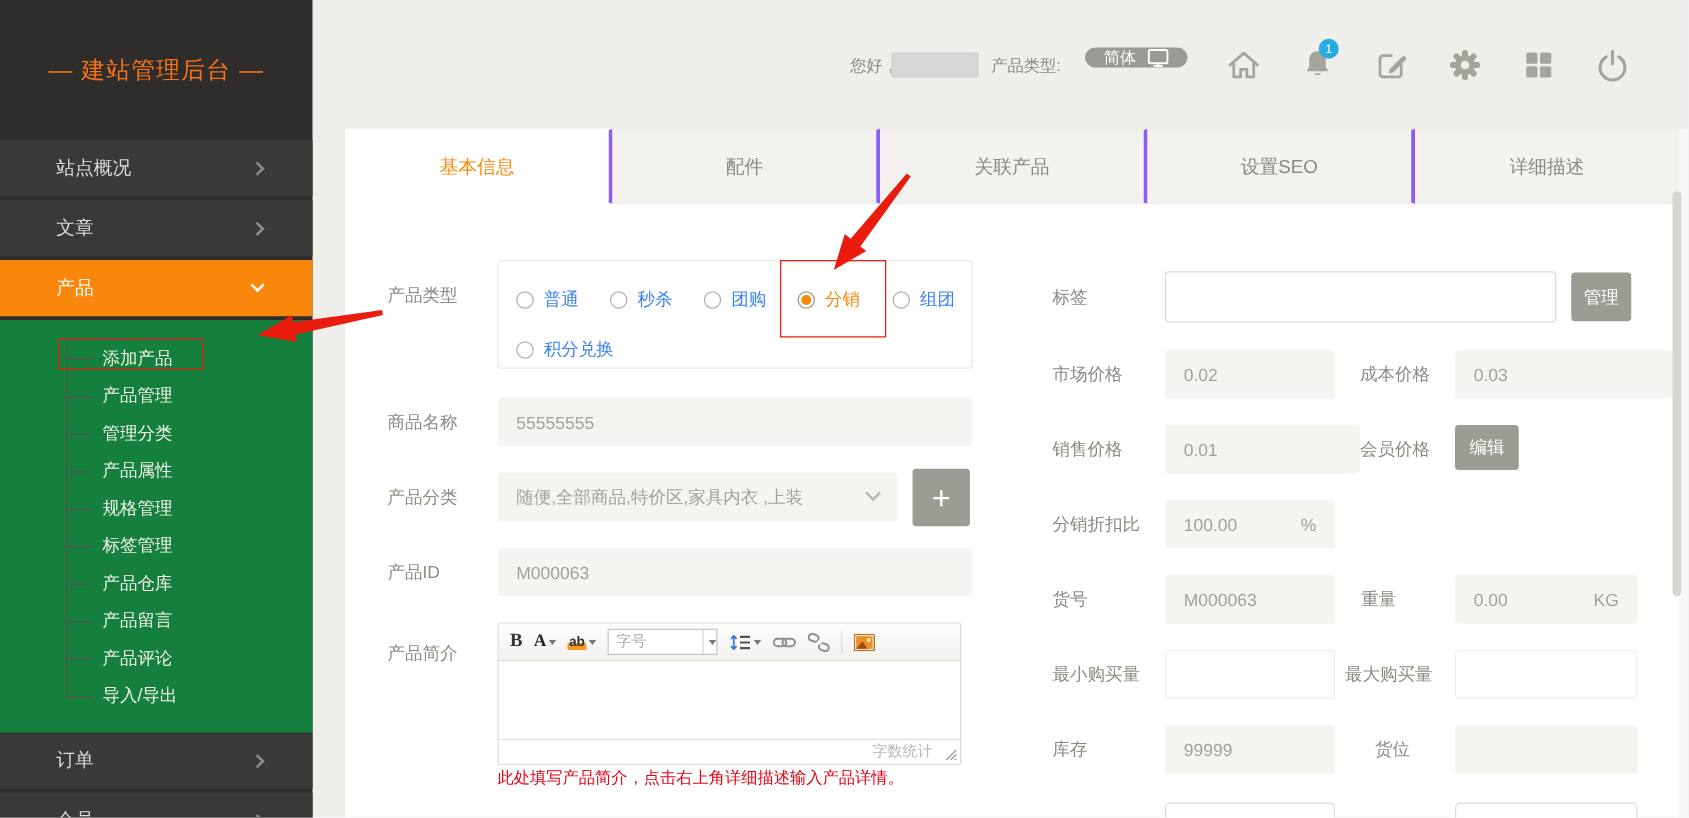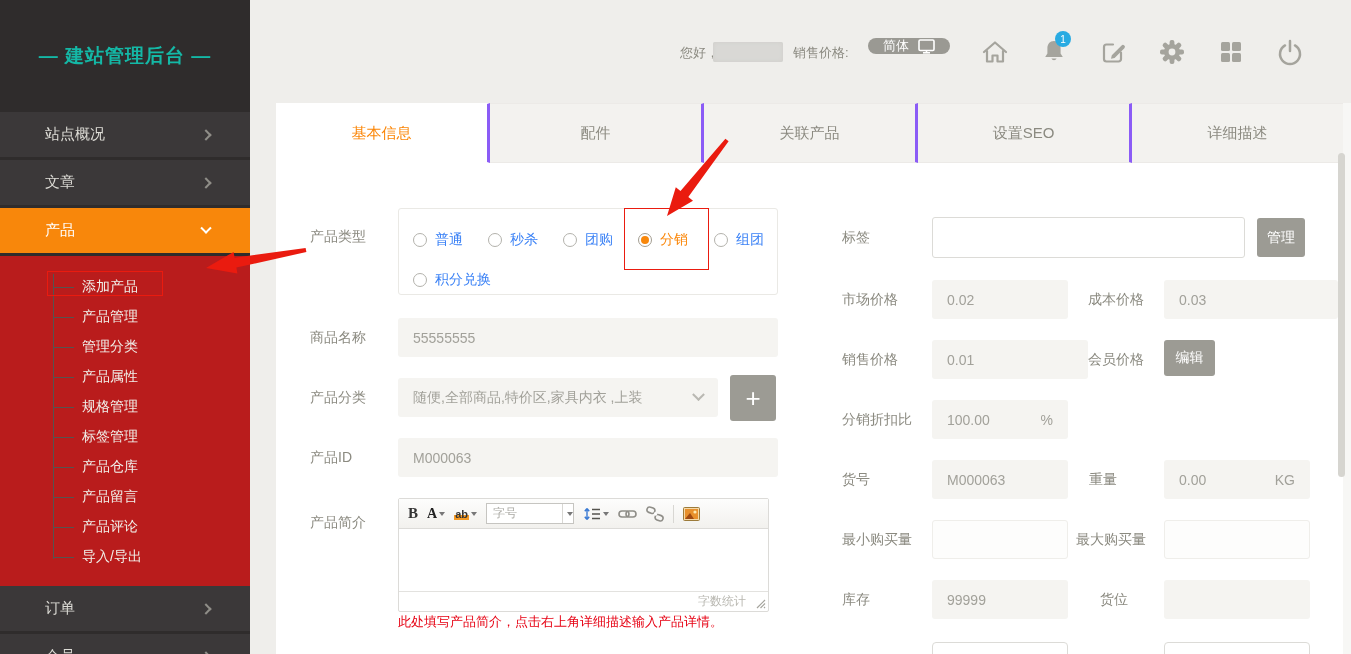--- a/index.html
+++ b/index.html
@@ -3,28 +3,28 @@
 <meta charset="utf-8">
 <style>
   * { margin:0; padding:0; box-sizing:border-box; }
   html,body { width:1351px; height:654px; overflow:hidden; }
   body { font-family:"Liberation Sans","DejaVu Sans",sans-serif; background:#efeeeb; }
   .page { position:relative; width:1351px; height:654px; overflow:hidden; }
 
   
   .sidebar { position:absolute; left:0; top:0; width:250px; height:654px; background:#2f2c2c; z-index:2; }
   .logo { height:112px; display:flex; align-items:center; justify-content:center;
-          color:#14b8a6; font-size:19px; font-weight:bold; letter-spacing:1px; }
+          color:#f97316; font-size:19px; font-weight:normal; letter-spacing:1px; }
   .side-item { height:45px; margin-bottom:3px; background:#3b3839; display:flex; align-items:center;
                justify-content:space-between; padding:0 40px 0 45px; color:#dddcd6; font-size:15px; cursor:pointer; }
   .side-item.active { background:#f8870b; color:#fff; }
   .chev { width:8px; height:8px; border-right:2px solid #8f8e88; border-bottom:2px solid #8f8e88;
           transform:rotate(-45deg); }
   .side-item.active .chev { border-color:#fff; transform:rotate(45deg) translate(-2px,-2px); }
-  .submenu { position:relative; padding:16px 0 14px 0; background:#b91c1c; }
+  .submenu { position:relative; padding:16px 0 14px 0; background:#15803d; }
   .submenu::before { content:""; position:absolute; left:53px; top:18px; height:285px; width:1px; background:#565350; }
   .sub-item { position:relative; height:30px; display:flex; align-items:center; padding-left:82px;
               color:#f1f0ea; font-size:14px; cursor:pointer; }
   .sub-item::before { content:""; position:absolute; left:53px; top:50%; width:21px; height:1px; background:#565350; }
 
   
   .header { position:absolute; left:250px; top:0; width:1101px; height:103px; background:#efeeeb; }
   .htext { position:absolute; top:44px; font-size:13px; color:#8b8a81; }
   .blur-name { position:absolute; left:463px; top:42px; width:70px; height:20px; background:#d9d8d5;
                border-radius:2px; box-shadow:inset 0 0 4px #cfcecb; }
@@ -140,21 +140,21 @@
     </div>
     <div class="side-item">
       <span>会员</span>
       <span class="chev"></span>
     </div>
   </aside>
 
   <header class="header">
     <span class="htext" style="left:430px">您好，</span>
     <span class="blur-name"></span>
-    <span class="htext" style="left:543px">销售价格:</span>
+    <span class="htext" style="left:543px">产品类型:</span>
 
     <div class="lang-pill">
       <span>简体</span>
       <svg width="17" height="15" viewBox="0 0 17 15">
         <rect x="1" y="1" width="15" height="10.5" rx="1.2" fill="none" stroke="#fff" stroke-width="1.6"></rect>
         <line x1="8.5" y1="11.5" x2="8.5" y2="13.2" stroke="#fff" stroke-width="1.6"></line>
         <line x1="5" y1="13.8" x2="12" y2="13.8" stroke="#fff" stroke-width="1.6"></line>
       </svg>
     </div>
 

